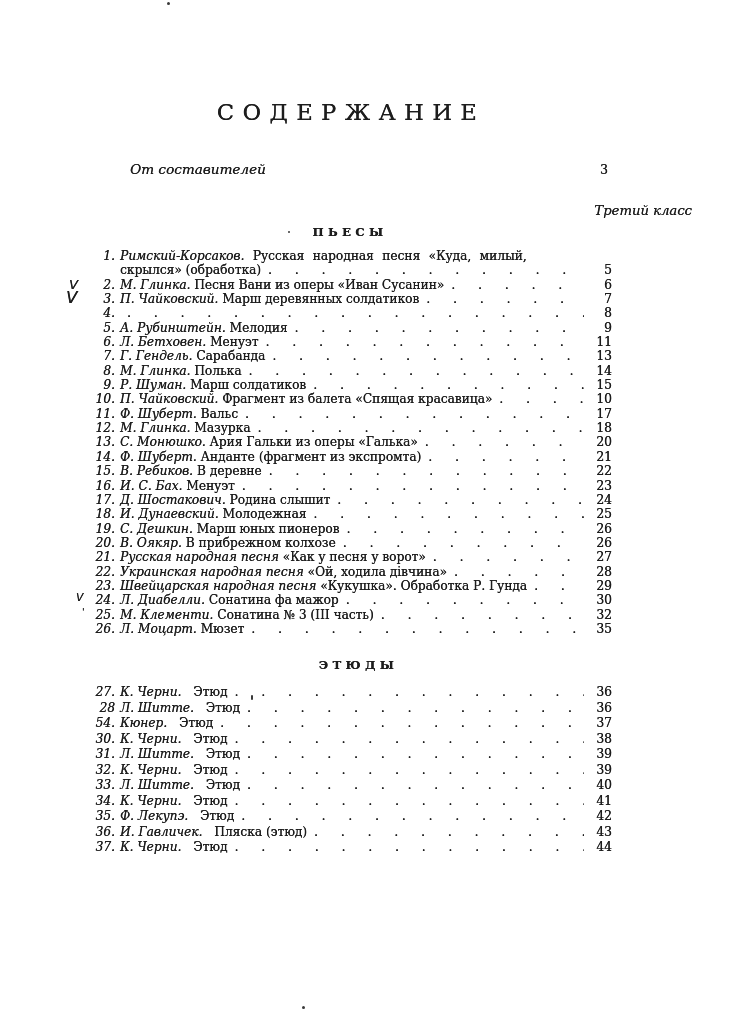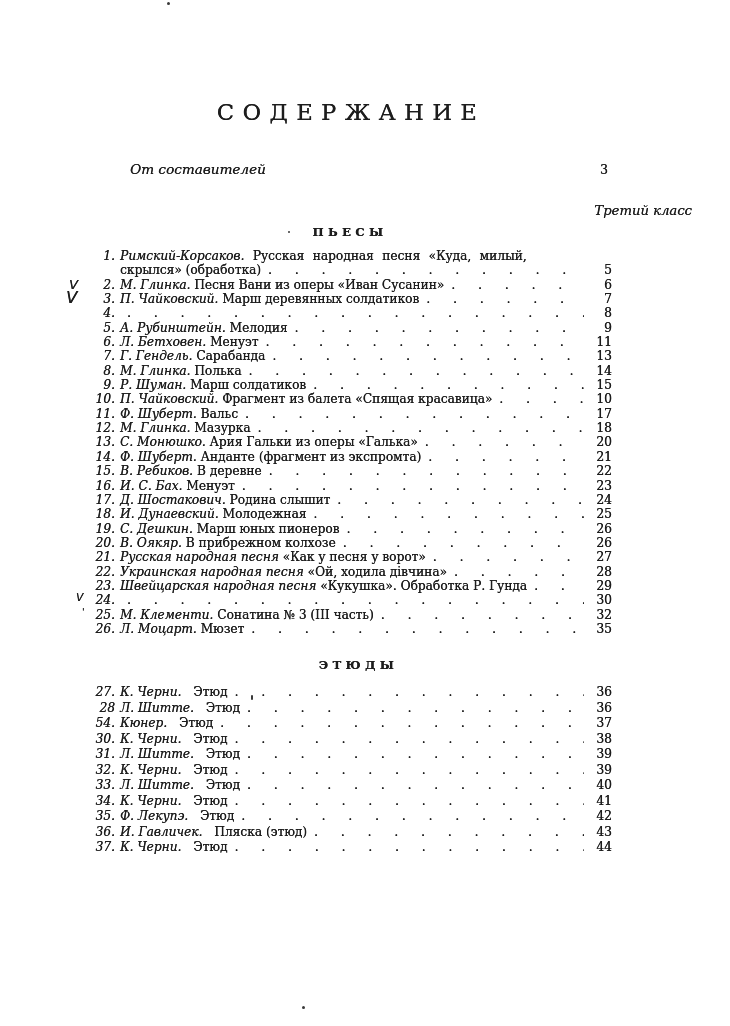--- a/index.html
+++ b/index.html
@@ -216,20 +216,21 @@
       </div>
       <div class="row">
         <span class="num">23.</span>
         <span class="text"><span class="author">Швейцарская народная песня</span> <span class="title">«Кукушка». Обработка Р. Гунда</span></span>
         <span class="leader">. . . . . . . . . . . . . . . . . . . . . . . . . . . . . . . . . . . . . . . . . . . . . . . . . . . . . . . . . . . .</span>
         <span class="pg">29</span>
       </div>
       <div class="row">
         <span class="mark sm">V</span>
         <span class="num">24.</span>
+        <span class="text"><span class="author">Л. Диабелли.</span> <span class="title">Сонатина фа мажор</span></span>
         <span class="leader">. . . . . . . . . . . . . . . . . . . . . . . . . . . . . . . . . . . . . . . . . . . . . . . . . . . . . . . . . . . .</span>
         <span class="pg">30</span>
       </div>
       <div class="row">
         <span class="mark tick">'</span>
         <span class="num">25.</span>
         <span class="text"><span class="author">М. Клементи.</span> <span class="title">Сонатина № 3 (III часть)</span></span>
         <span class="leader">. . . . . . . . . . . . . . . . . . . . . . . . . . . . . . . . . . . . . . . . . . . . . . . . . . . . . . . . . . . .</span>
         <span class="pg">32</span>
       </div>

